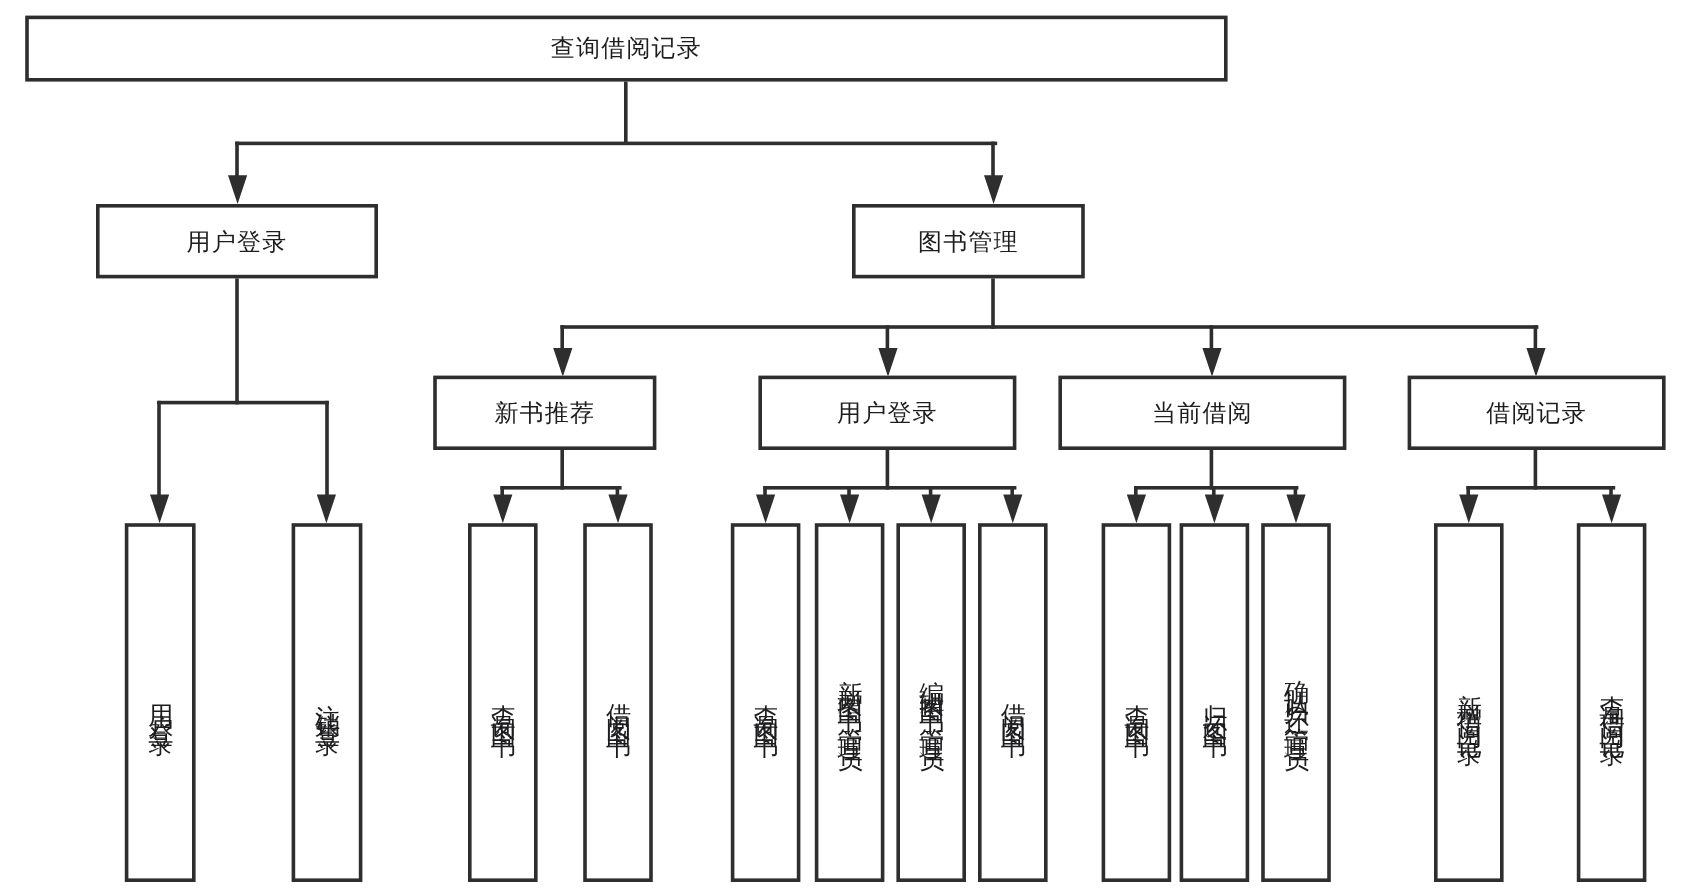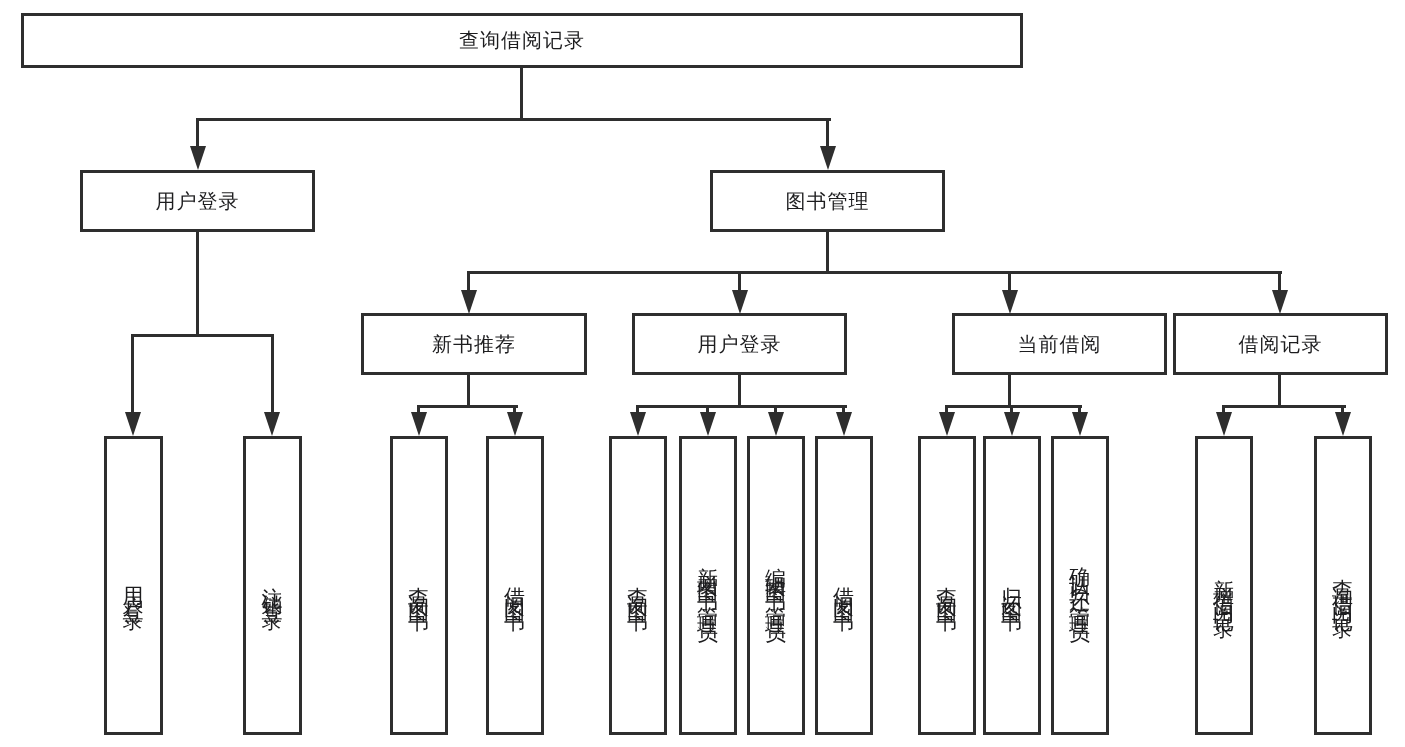--- a/index.html
+++ b/index.html
@@ -84,21 +84,21 @@
   <div class="vl" style="left:520px;top:66px;height:54px;"></div>
   <div class="hl" style="left:196px;top:118px;width:635px;"></div>
   <div class="vl" style="left:196px;top:118px;height:32px;"></div>
   <div class="ar" style="left:190px;top:146px;"></div>
   <div class="vl" style="left:826px;top:118px;height:32px;"></div>
   <div class="ar" style="left:820px;top:146px;"></div>
 
   <div class="node" style="left:80px;top:170px;width:235px;height:62px;">
     <span class="hlabel">用户登录</span>
   </div>
-  <div class="node" style="left:710px;top:170px;width:235px;height:62px;">
+  <div class="node" style="left:710px;top:170px;width:194px;height:62px;">
     <span class="hlabel">图书管理</span>
   </div>
 
   <div class="vl" style="left:196px;top:230px;height:107px;"></div>
   <div class="hl" style="left:131px;top:334px;width:143px;"></div>
   <div class="vl" style="left:131px;top:334px;height:82px;"></div>
   <div class="ar" style="left:125px;top:412px;"></div>
   <div class="vl" style="left:271px;top:334px;height:82px;"></div>
   <div class="ar" style="left:264px;top:412px;"></div>
 
@@ -106,27 +106,27 @@
   <div class="hl" style="left:467px;top:271px;width:815px;"></div>
   <div class="vl" style="left:467px;top:271px;height:23px;"></div>
   <div class="ar" style="left:461px;top:290px;"></div>
   <div class="vl" style="left:738px;top:271px;height:23px;"></div>
   <div class="ar" style="left:732px;top:290px;"></div>
   <div class="vl" style="left:1008px;top:271px;height:23px;"></div>
   <div class="ar" style="left:1002px;top:290px;"></div>
   <div class="vl" style="left:1278px;top:271px;height:23px;"></div>
   <div class="ar" style="left:1272px;top:290px;"></div>
 
-  <div class="node" style="left:361px;top:313px;width:226px;height:62px;">
+  <div class="node" style="left:361px;top:313px;width:186px;height:62px;">
     <span class="hlabel">新书推荐</span>
   </div>
   <div class="node" style="left:632px;top:313px;width:215px;height:62px;">
     <span class="hlabel">用户登录</span>
   </div>
-  <div class="node" style="left:952px;top:313px;width:215px;height:62px;">
+  <div class="node" style="left:882px;top:313px;width:240px;height:62px;">
     <span class="hlabel">当前借阅</span>
   </div>
   <div class="node" style="left:1173px;top:313px;width:215px;height:62px;">
     <span class="hlabel">借阅记录</span>
   </div>
 
   <div class="vl" style="left:467px;top:373px;height:35px;"></div>
   <div class="hl" style="left:417px;top:405px;width:101px;"></div>
   <div class="vl" style="left:417px;top:405px;height:11px;"></div>
   <div class="ar" style="left:411px;top:412px;"></div>

